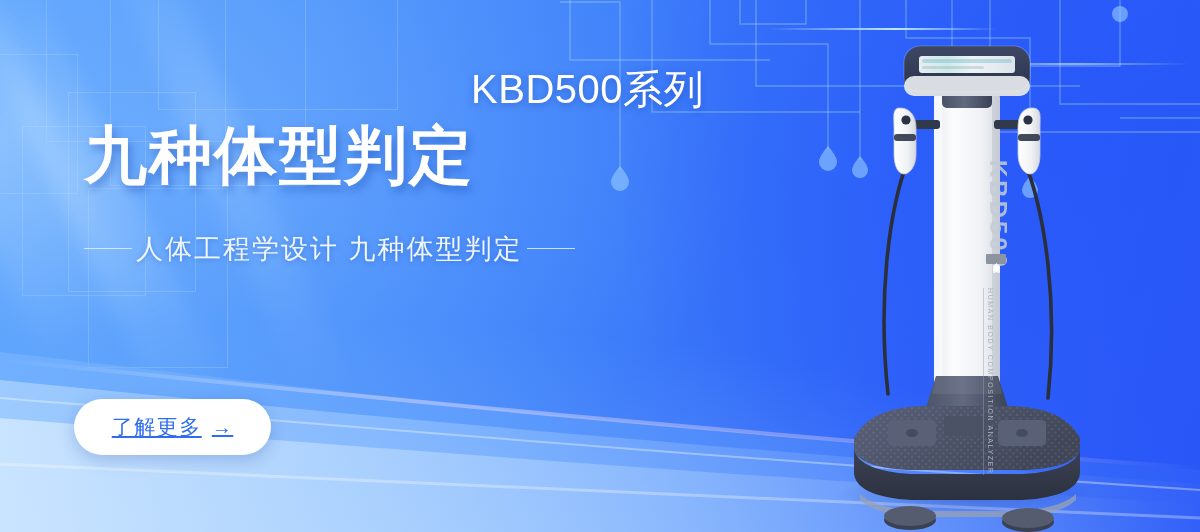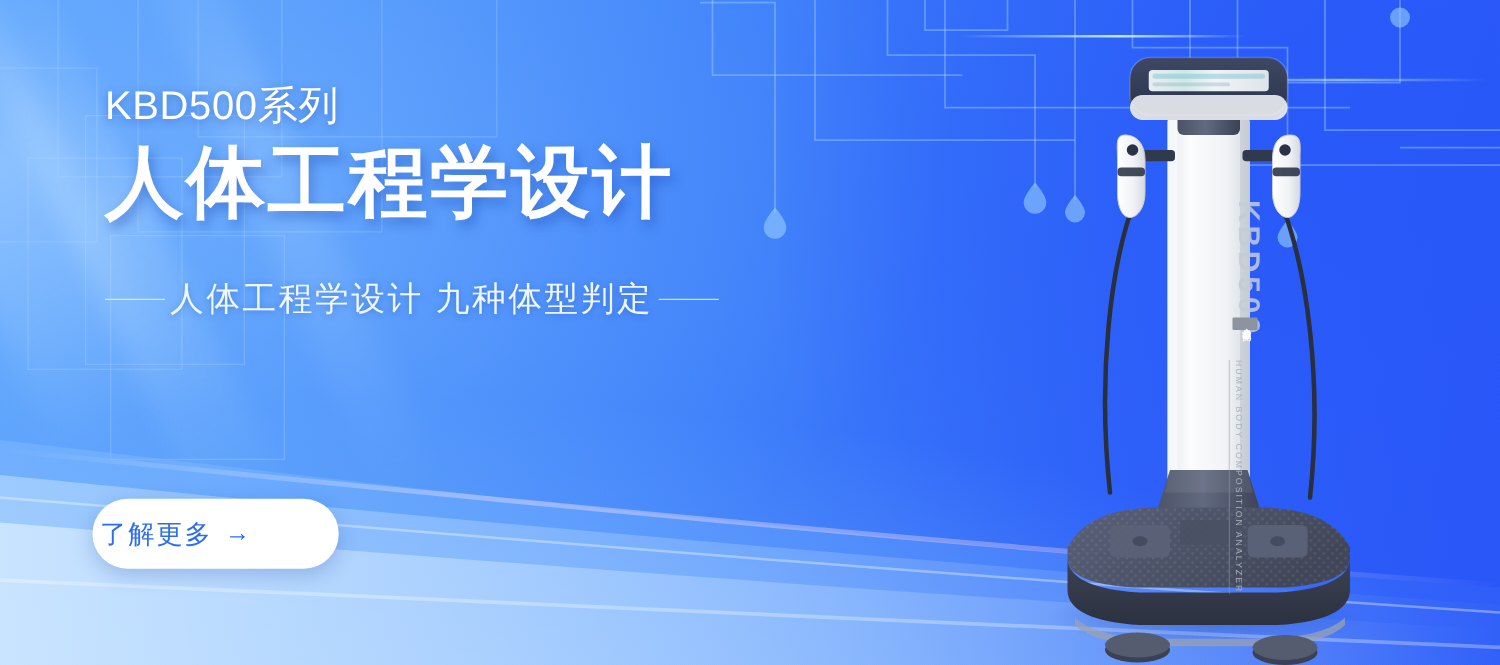--- a/index.html
+++ b/index.html
@@ -96,26 +96,27 @@
 
   
   .copy {
     position: absolute;
     left: 84px;
     top: 66px;
     width: 620px;
   }
   .eyebrow {
     color: #ffffff;
-    font-size: 32px;
+    font-size: 40px;
     line-height: 1.15;
     font-weight: 400;
     letter-spacing: 0.5px;
     text-shadow: 0 2px 7px rgba(20,60,160,0.42);
     white-space: nowrap;
+    text-align: right;
   }
   .headline {
     margin-top: 8px;
     color: #ffffff;
     font-size: 63px;
     line-height: 1.12;
     font-weight: 700;
     letter-spacing: 2px;
     text-shadow: 3px 5px 9px rgba(24,70,175,0.45);
     white-space: nowrap;
@@ -140,33 +141,34 @@
     white-space: nowrap;
     text-shadow: 0 1px 5px rgba(20,60,160,0.35);
   }
 
   .cta {
     position: absolute;
     left: 74px;
     top: 399px;
     display: inline-flex;
     align-items: center;
-    justify-content: flex-start;
+    justify-content: center;
     gap: 10px;
     width: 197px;
     height: 56px;
     border: none;
     border-radius: 28px;
     background: #ffffff;
     color: #2d6ef0;
     font-family: inherit;
     font-size: 21px;
     letter-spacing: 1.5px;
     cursor: pointer;
     box-shadow: 0 5px 16px rgba(18,55,150,0.22);
+    text-decoration: underline;
   }
   .cta .arrow { font-size: 20px; line-height: 1; }
 
   
   .device {
     position: absolute;
     left: 826px;
     top: 42px;
     width: 280px;
     height: 470px;
@@ -396,21 +398,21 @@
       <ellipse cx="202" cy="476" rx="26" ry="10" fill="#555c70"></ellipse>
     </svg>
 
     <div class="dev-brand">KBD500</div>
     <div class="dev-badge">全身检测</div>
     <div class="dev-tagline">HUMAN BODY COMPOSITION ANALYZER</div>
   </div>
 
   <div class="copy">
     <div class="eyebrow">KBD500系列</div>
-    <div class="headline">人体工程学设计</div>
+    <div class="headline">九种体型判定</div>
     <div class="sub-row">
       <span class="sub-rule"></span>
       <span class="subtitle">人体工程学设计  九种体型判定</span>
       <span class="sub-rule"></span>
     </div>
   </div>
 
   <button class="cta">
     <span>了解更多</span>
     <span class="arrow">→</span>

